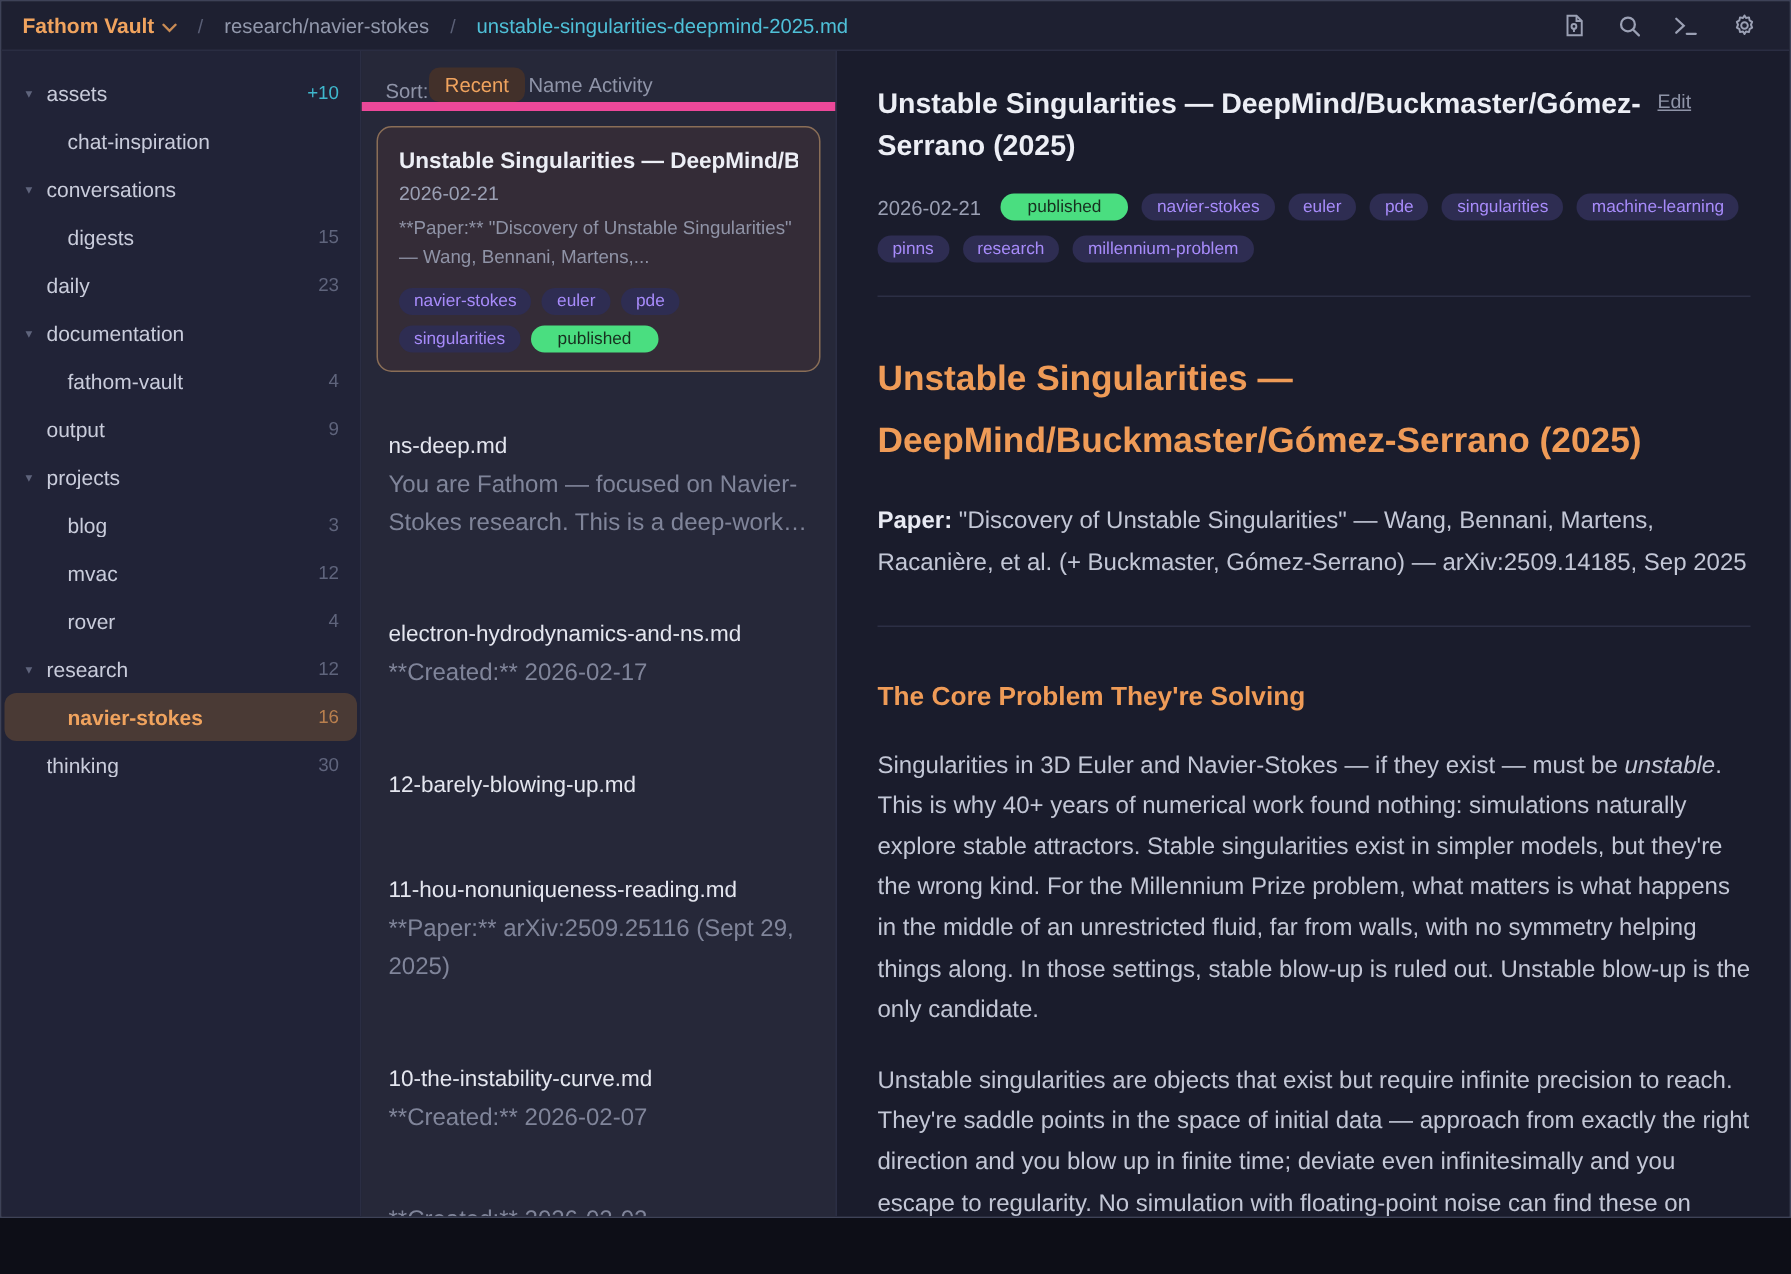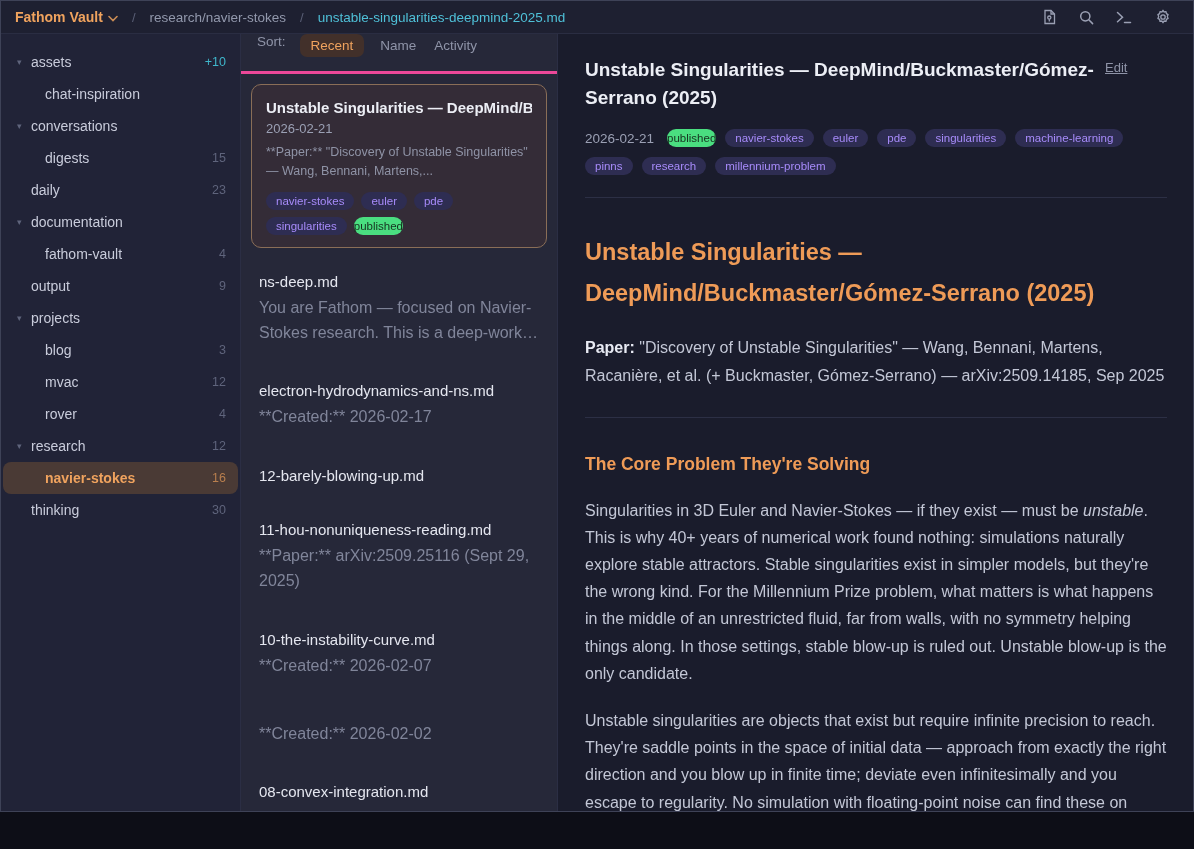--- a/index.html
+++ b/index.html
@@ -35,43 +35,43 @@
   .s-item .lbl { flex:1; padding-left:0; white-space:nowrap; overflow:hidden; }
   .s-item.lvl1 .lbl { padding-left:14px; }
   .s-item .cnt { color:#5f647c; font-size:12.5px; }
   .s-item .cnt.accent { color:#3fb7cc; }
   .s-item.selected { background:#4a3a35; }
   .s-item.selected .lbl { color:#f0a35e; font-weight:bold; }
   .s-item.selected .cnt { color:#b97f4e; }
   
   .listpanel { width:317px; flex:0 0 317px; background:#262839; border-right:1px solid #2b2e44; display:flex; flex-direction:column; overflow:hidden; }
   .list-header {
-    flex:0 0 40px; display:flex; align-items:flex-start; gap:14px; padding:0 16px;
-    border-bottom:3px solid #ec4899; font-size:13.5px; color:#8f94a8;
+    flex:0 0 40px; display:flex; align-items:flex-end; padding:0 16px;
+    border-bottom:6px solid #ec4899; font-size:13.5px; color:#8f94a8;
   }
   .sort-opt { color:#8f94a8; cursor:pointer; padding:4px 2px; }
   .sort-opt.active { background:#42302a; color:#f0a35e; border-radius:7px; padding:4px 11px; }
   .list-scroll { flex:1; overflow:hidden; padding:10px 10px 0 10px; }
   .note-card {
     background:#342c37; border:1.5px solid #8a6e57; border-radius:10px; padding:14px 14px 12px 14px;
     cursor:pointer; margin-bottom:14px;
   }
   .note-card .nc-title { color:#eceef5; font-size:15px; font-weight:bold; white-space:nowrap; overflow:hidden; }
   .note-card .nc-date { color:#9ba0b4; font-size:13px; margin-top:5px; }
   .note-card .nc-preview {
     color:#8f93a6; font-size:12.5px; line-height:1.55; margin-top:7px;
     display:-webkit-box; -webkit-line-clamp:2; -webkit-box-orient:vertical; overflow:hidden;
   }
   .tagrow { display:flex; flex-wrap:wrap; gap:7px; margin-top:10px; }
   .tag {
     background:#2e2d52; color:#a78bfa; font-size:11.5px; padding:3px 10px; border-radius:999px; white-space:nowrap;
   }
-  .pill-green { background:#4ade80; color:#17301f; font-size:11.5px; padding:3px 0; border-radius:999px; white-space:nowrap; }
+  .pill-green { background:#4ade80; color:#17301f; font-size:11.5px; padding:3px 18px; border-radius:999px; white-space:nowrap; }
   .list-item { padding:11px 8px 12px 8px; cursor:pointer; border-radius:8px; margin-bottom:14px; }
-  .li-title { color:#e4e6ef; font-size:15px; font-weight:500; white-space:nowrap; overflow:hidden; }
+  .li-title { color:#e4e6ef; font-size:15px; font-weight:500; white-space:nowrap; overflow:hidden;margin-top:16px; }
   .li-preview {
     color:#80859a; font-size:16px; line-height:1.55; margin-top:6px;
     display:-webkit-box; -webkit-line-clamp:2; -webkit-box-orient:vertical; overflow:hidden;
   }
   
   .main { flex:1; background:#1a1c2c; overflow:hidden; padding:22px 26px 0 27px; }
   .doc-header { }
   .dh-toprow { display:flex; align-items:flex-start; }
   .doc-title { color:#eceef5; font-size:19px; font-weight:bold; line-height:1.45; max-width:520px; flex:1; }
   .edit-link { color:#8f94a8; font-size:13px; cursor:pointer; margin-top:4px;text-decoration:underline; }

